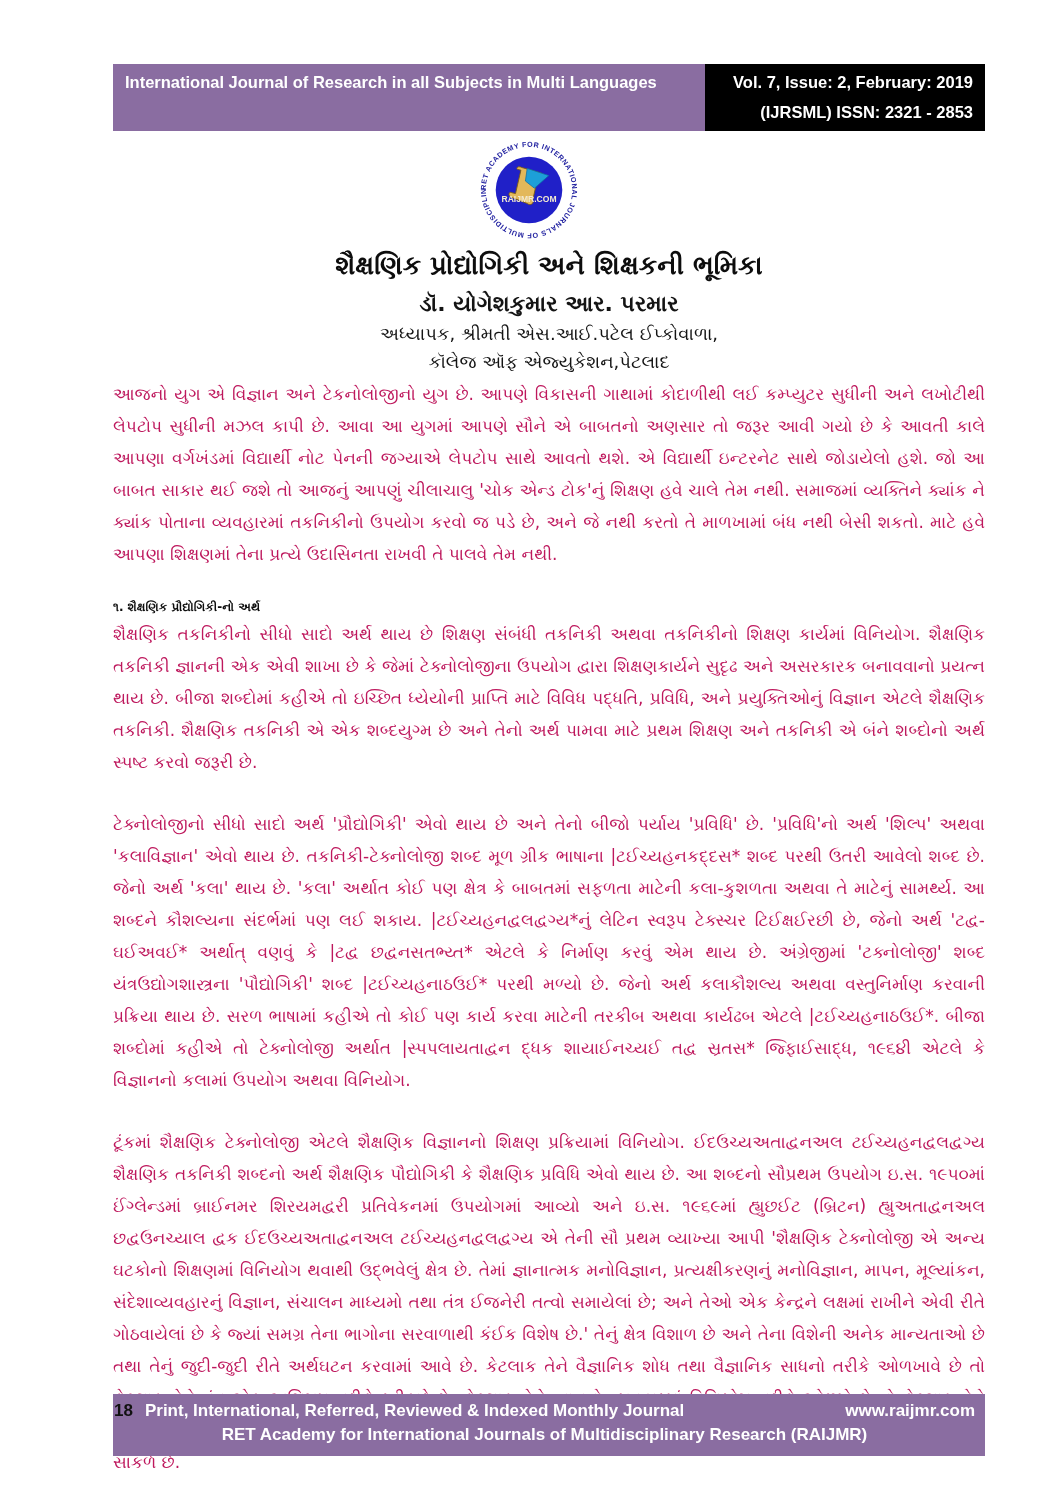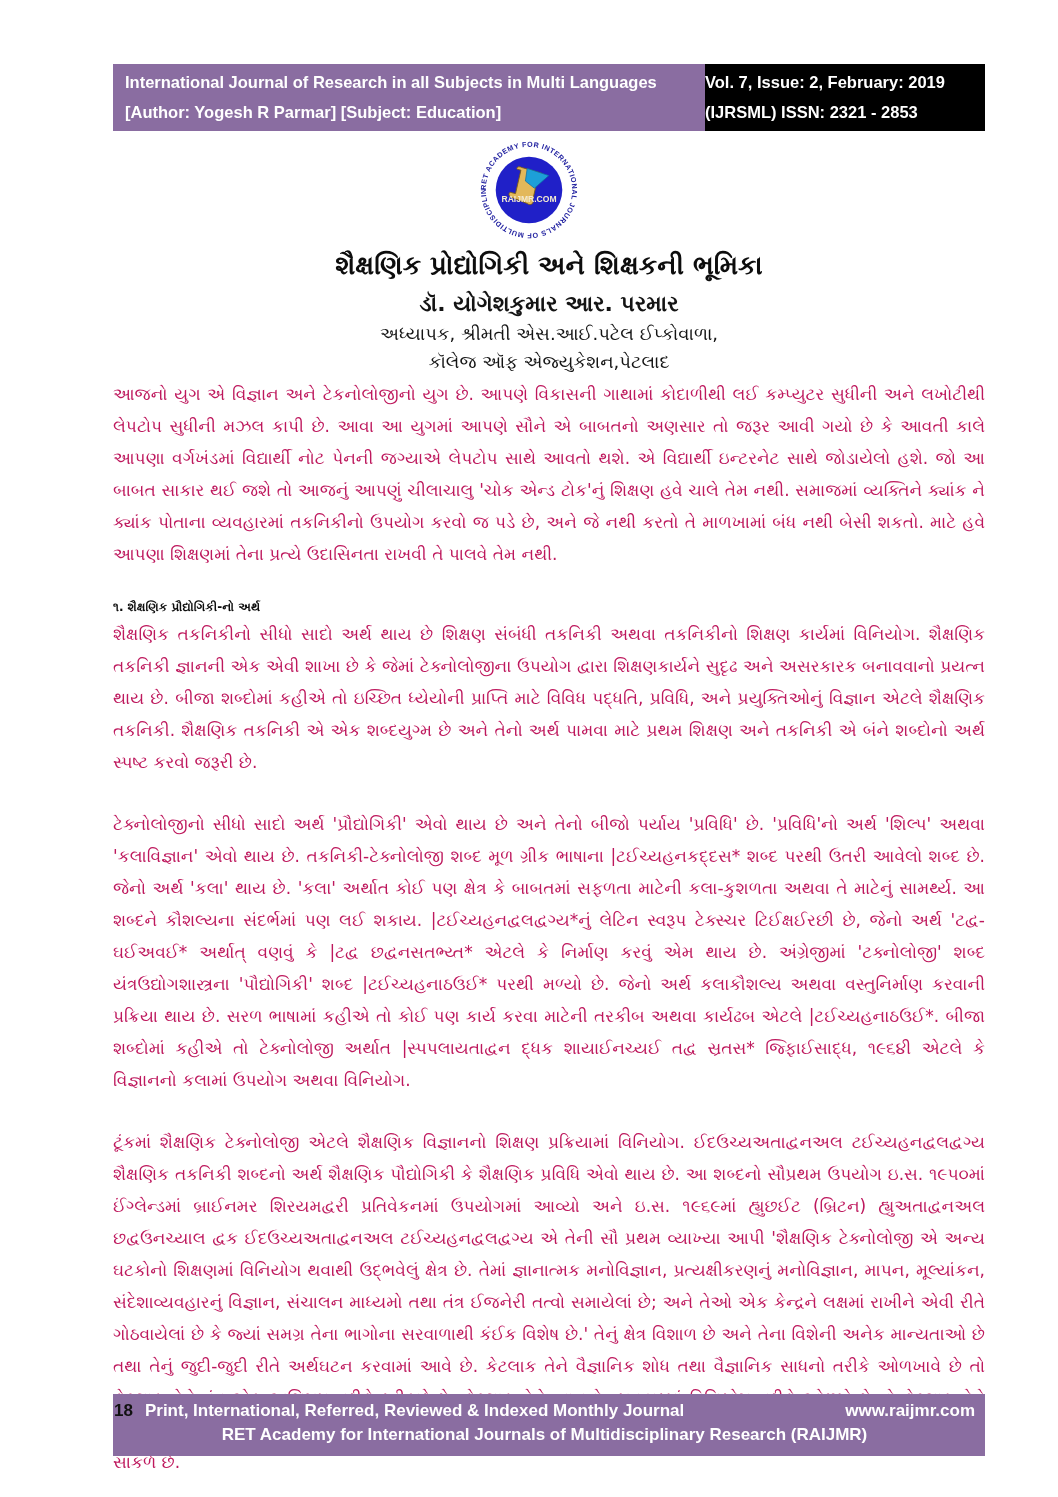--- a/index.html
+++ b/index.html
@@ -12,21 +12,21 @@
   .header {
     position:absolute; top:64px; left:113px; width:872px; height:67px;
     display:flex; font-family:"Liberation Sans", sans-serif;border-radius:6px;
   }
   .header-left {
     flex:0 0 592px; background:var(--purple,#8a6da1); color:#ffffff;
     padding:9px 0 9px 12px; display:flex; flex-direction:column; justify-content:space-between;
   }
   .header-left div { font-size:16.5px; font-weight:bold; white-space:nowrap; }
   .header-right {
-    flex:1; background:#000000; color:#ffffff; 
+    flex:1; background:#000000; color:#ffffff; text-align:right;
     padding:9px 12px 9px 0; display:flex; flex-direction:column; justify-content:space-between;
   }
   .header-right div { font-size:16.5px; font-weight:bold; white-space:nowrap; }
   
   .logo-wrap { position:absolute; top:136px; left:0; width:100%; text-align:center; }
   
   .title-block { position:absolute; top:250px; left:113px; width:872px; text-align:center; }
   .article-title { font-size:26px; font-weight:bold; color:#0d0d0d; margin-bottom:10px; }
   .article-author { font-size:22px; font-weight:bold; color:#141414; margin-bottom:7px; }
   .article-affil { font-size:18px; color:#141414; margin-bottom:6px; }
@@ -49,21 +49,20 @@
   .footer-row2 { text-align:center; font-size:17px; font-weight:bold; margin-top:4px; }
 </style>
 </head>
 <body>
 
 <div class="page" style="--purple: #8a6da1;">
 
   <div class="header">
     <div class="header-left">
       <div>International Journal of Research in all Subjects in Multi Languages</div>
-      <div>[Author: Yogesh R Parmar] [Subject: Education]</div>
     </div>
     <div class="header-right">
       <div>Vol. 7, Issue: 2, February: 2019</div>
       <div>(IJRSML)  ISSN: 2321 - 2853</div>
     </div>
   </div>
 
   <div class="logo-wrap">
     <svg width="108" height="108" viewBox="0 0 120 120">
       <defs>

